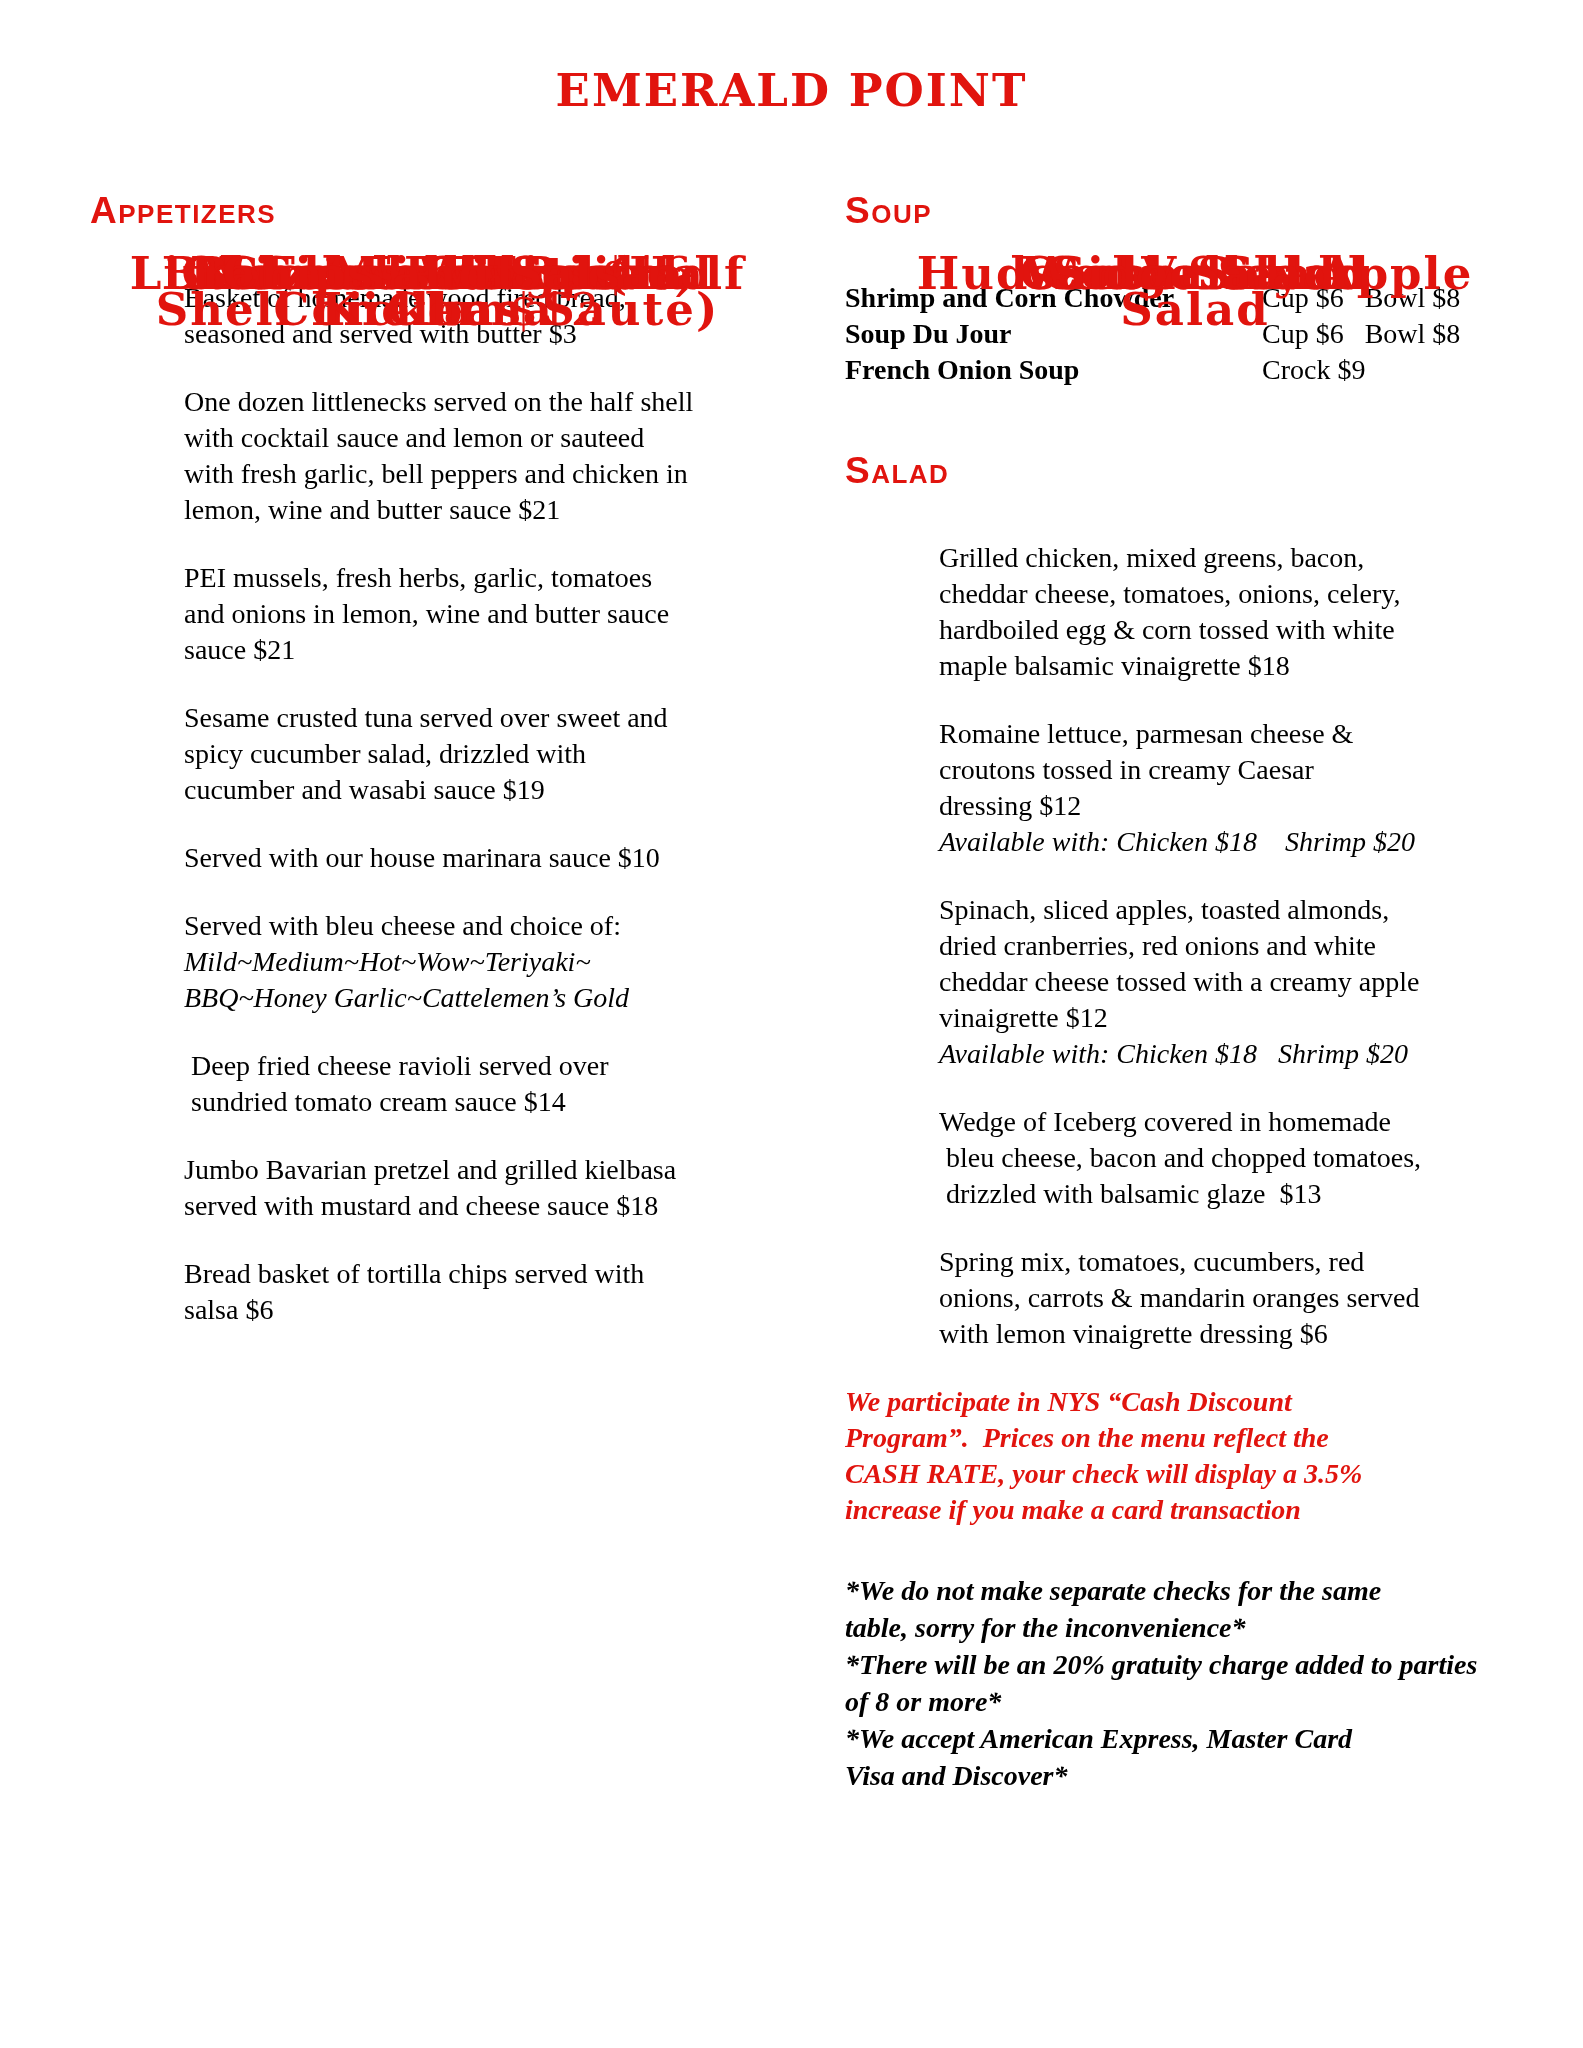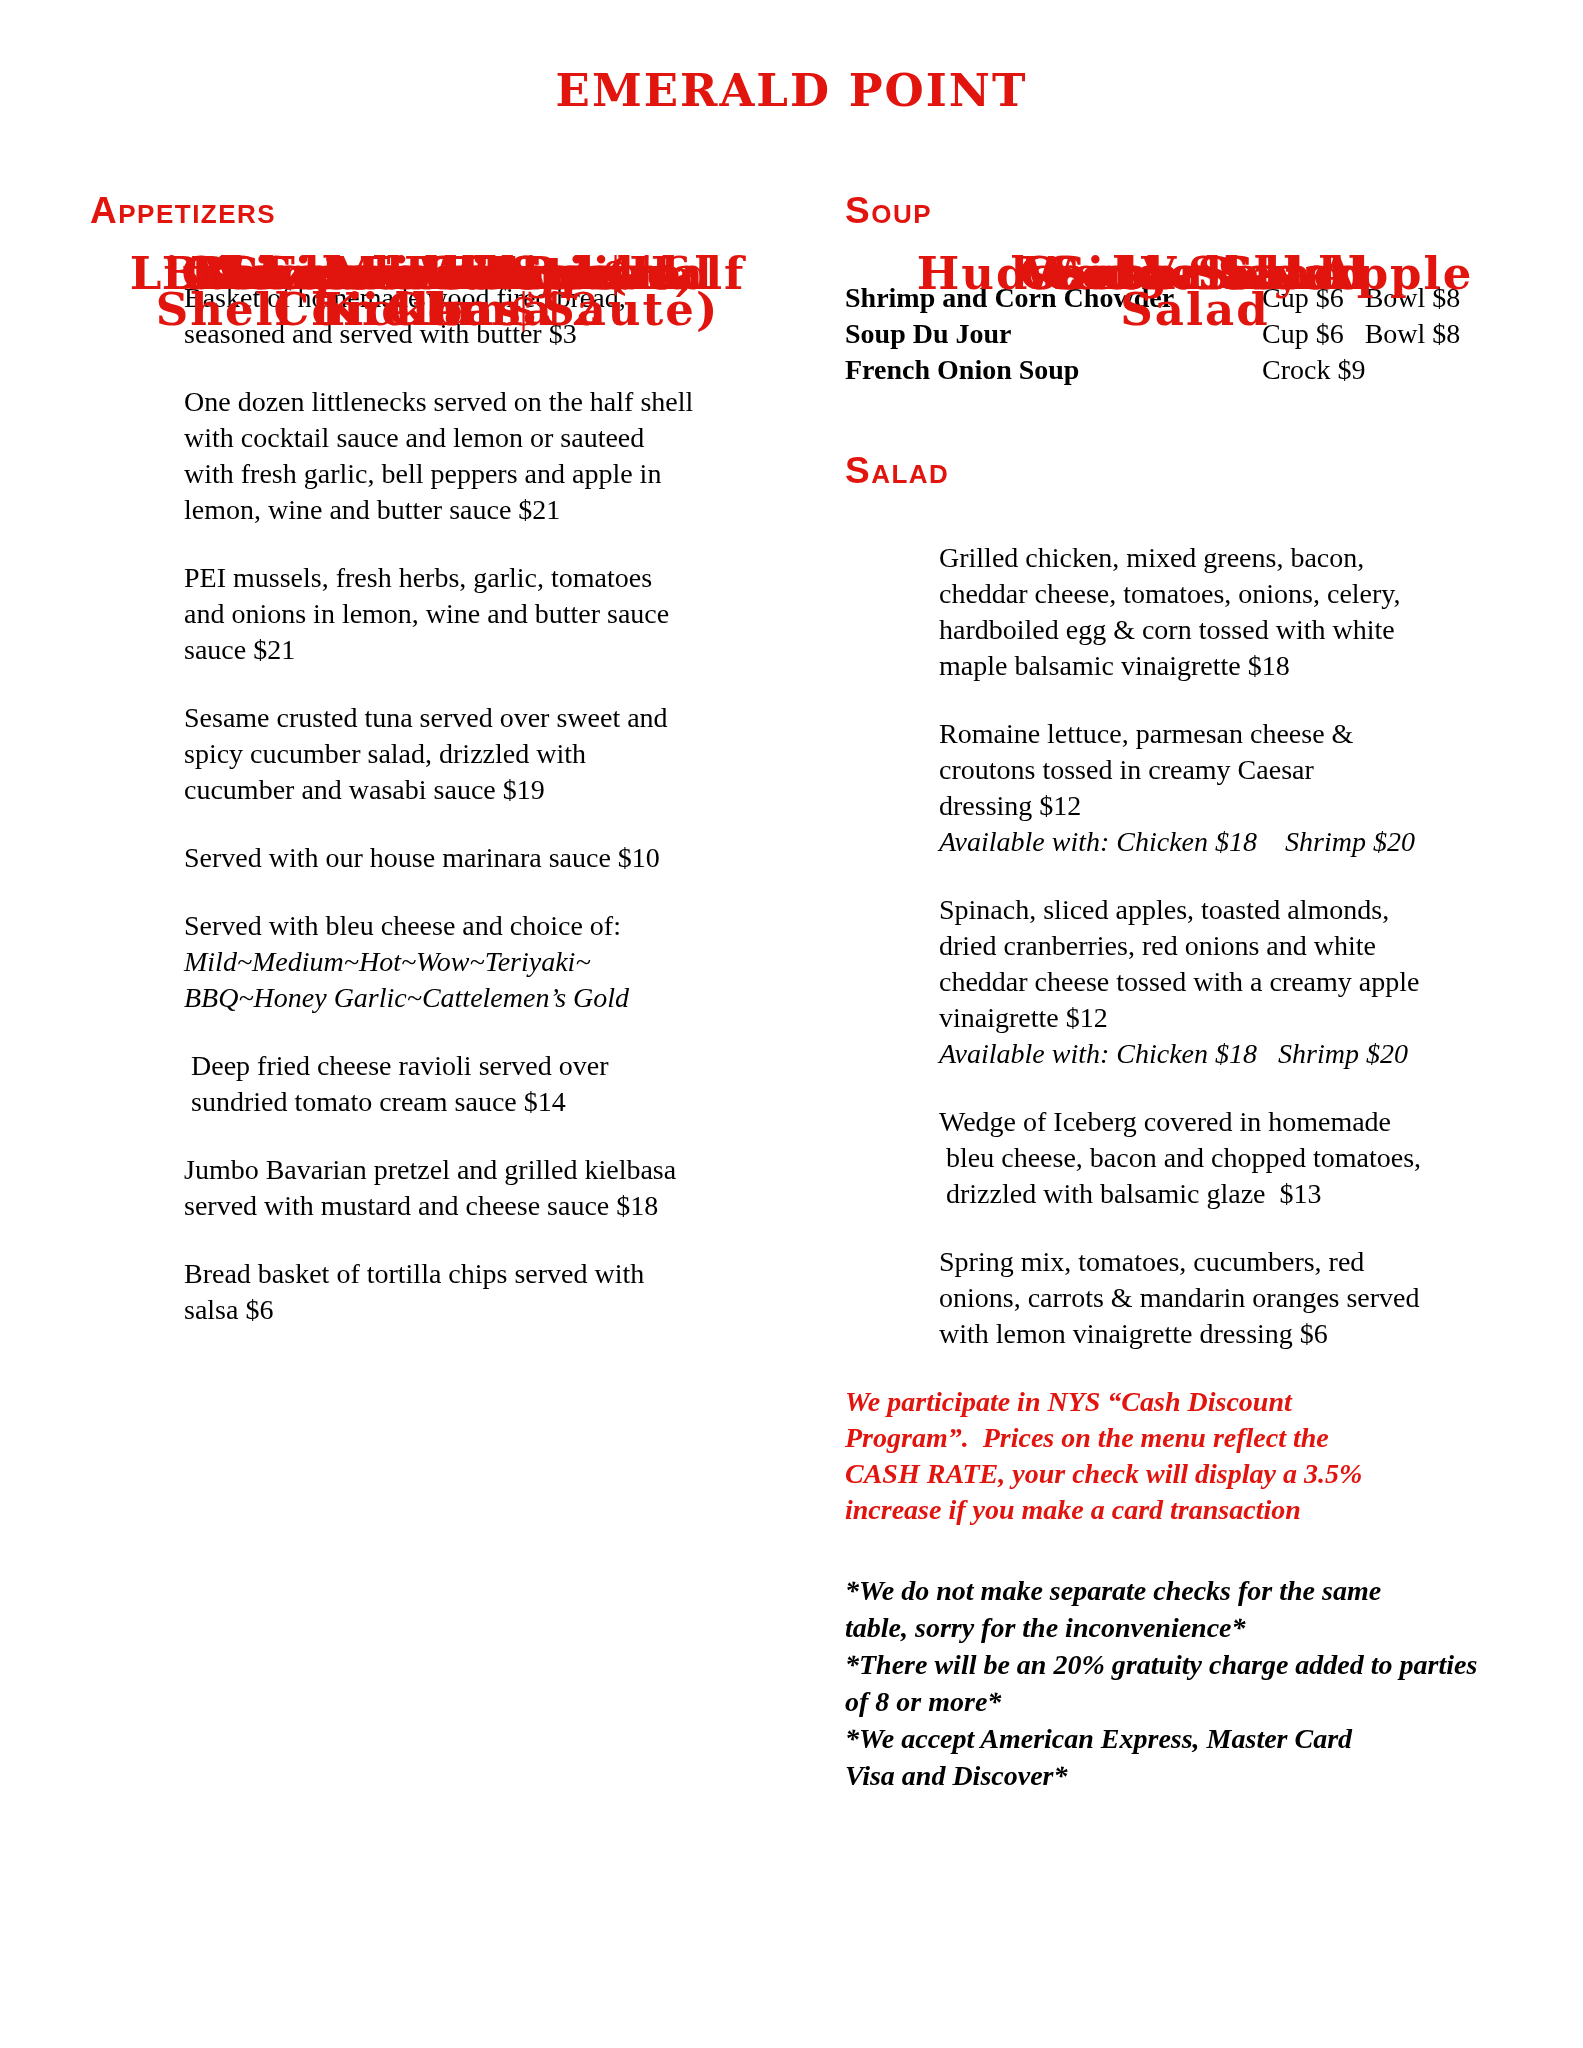--- a/index.html
+++ b/index.html
@@ -82,21 +82,21 @@
     <div id="appetizers-list">
         <div class="menu-item">
           <div class="line title"><span>Wood Fired Bread</span></div>
           <div class="line body"><span>Basket of homemade wood fired bread,</span></div>
           <div class="line body"><span>seasoned and served with butter $3</span></div>
         </div>
         <div class="menu-item">
           <div class="line title"><span>Littleneck Clams (Half Shell or Clam Sauté)</span></div>
           <div class="line body"><span>One dozen littlenecks served on the half shell</span></div>
           <div class="line body"><span>with cocktail sauce and lemon or sauteed</span></div>
-          <div class="line body"><span>with fresh garlic, bell peppers and apple in</span></div>
+          <div class="line body"><span>with fresh garlic, bell peppers and chicken in</span></div>
           <div class="line body"><span>lemon, wine and butter sauce $21</span></div>
         </div>
         <div class="menu-item">
           <div class="line title"><span>Mussels</span></div>
           <div class="line body"><span>PEI mussels, fresh herbs, garlic, tomatoes</span></div>
           <div class="line body"><span>and onions in lemon, wine and butter sauce</span></div>
           <div class="line body"><span>sauce $21</span></div>
         </div>
         <div class="menu-item">
           <div class="line title"><span>Sesame Tuna</span></div>

